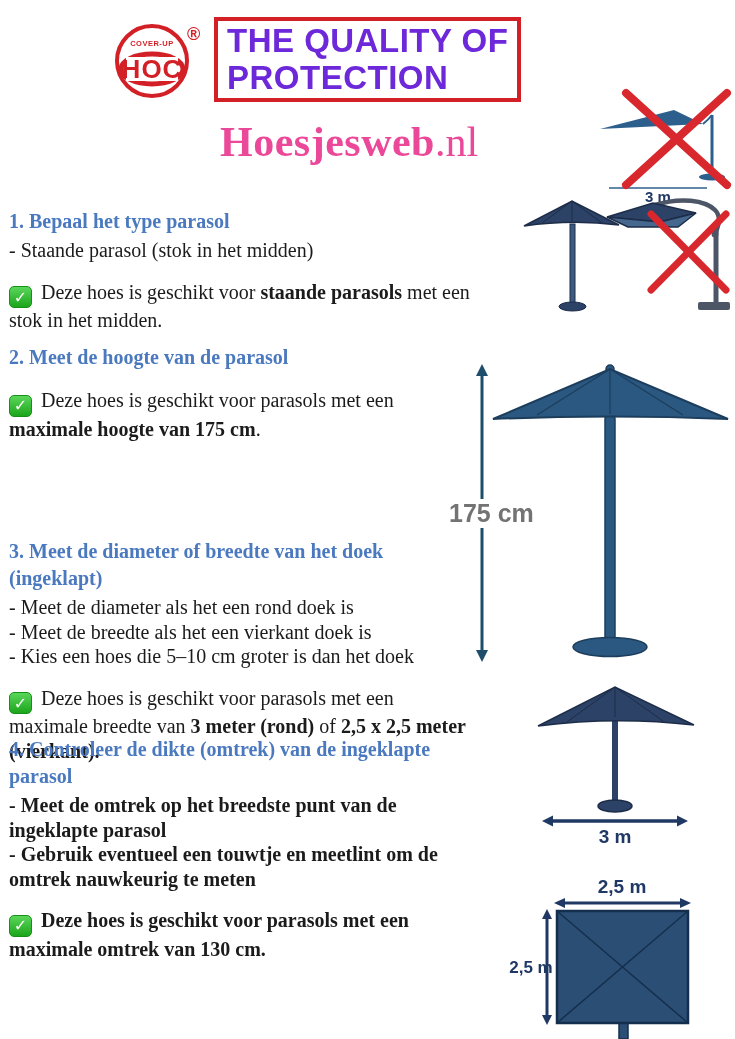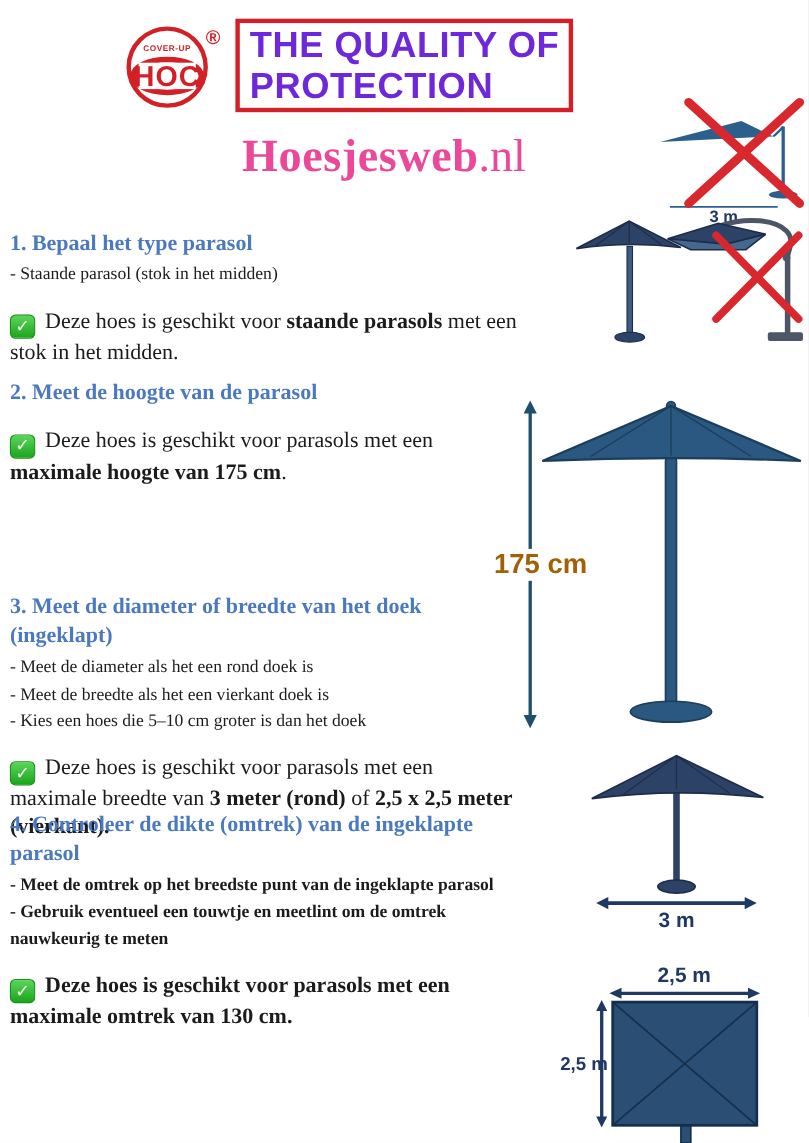--- a/index.html
+++ b/index.html
@@ -32,41 +32,41 @@
   
   .section { position:absolute; left:9px; width:462px; }
   #section-1 { top:208px; }
   #section-2 { top:344px; }
   #section-3 { top:538px; }
   #section-4 { top:736px; }
   .heading {
     color:#4a79bf; font-size:20px; font-weight:bold; line-height:27px;
     margin-bottom:3px;
   }
-  .bullet-line { font-size:16px; line-height:24.5px; }
+  .bullet-line { font-size:20px; line-height:24.5px; }
   .bullets-bold .bullet-line { font-weight:bold; }
   .note { margin-top:17px; font-size:20px; line-height:25px; }
   .note .b { font-weight:bold; }
   .check-icon {
     display:inline-flex; width:23px; height:22px; align-items:center;
     justify-content:center; background:linear-gradient(180deg,#5ad65a 0%,#1ca51c 100%);
     border:1px solid #169016; border-radius:5px; color:#fff; font-weight:bold;
     font-size:16px; vertical-align:-4px; margin-right:9px;
     font-family:"Liberation Sans","DejaVu Sans",sans-serif;
   }
   
   .illu { position:absolute; }
   #illu-crossed-cantilever { left:596px; top:85px; }
   #illu-type-comparison    { left:510px; top:196px; }
   #illu-height             { left:452px; top:362px; }
   #illu-round-width        { left:535px; top:673px; }
   #illu-square-top         { left:505px; top:876px; }
   .height-label {
     position:absolute; left:446px; top:499px; background:#ffffff;
-    color:#a16207; font-family:"Liberation Sans","DejaVu Sans",sans-serif;
+    color:#737373; font-family:"Liberation Sans","DejaVu Sans",sans-serif;
     font-weight:bold; font-size:25px; padding:0 3px; z-index:2;
   }
   .dim-text {
     font-family:"Liberation Sans","DejaVu Sans",sans-serif; font-weight:bold;
     fill:#1f3864;
   }
 </style>
 </head>
 <body>
 

